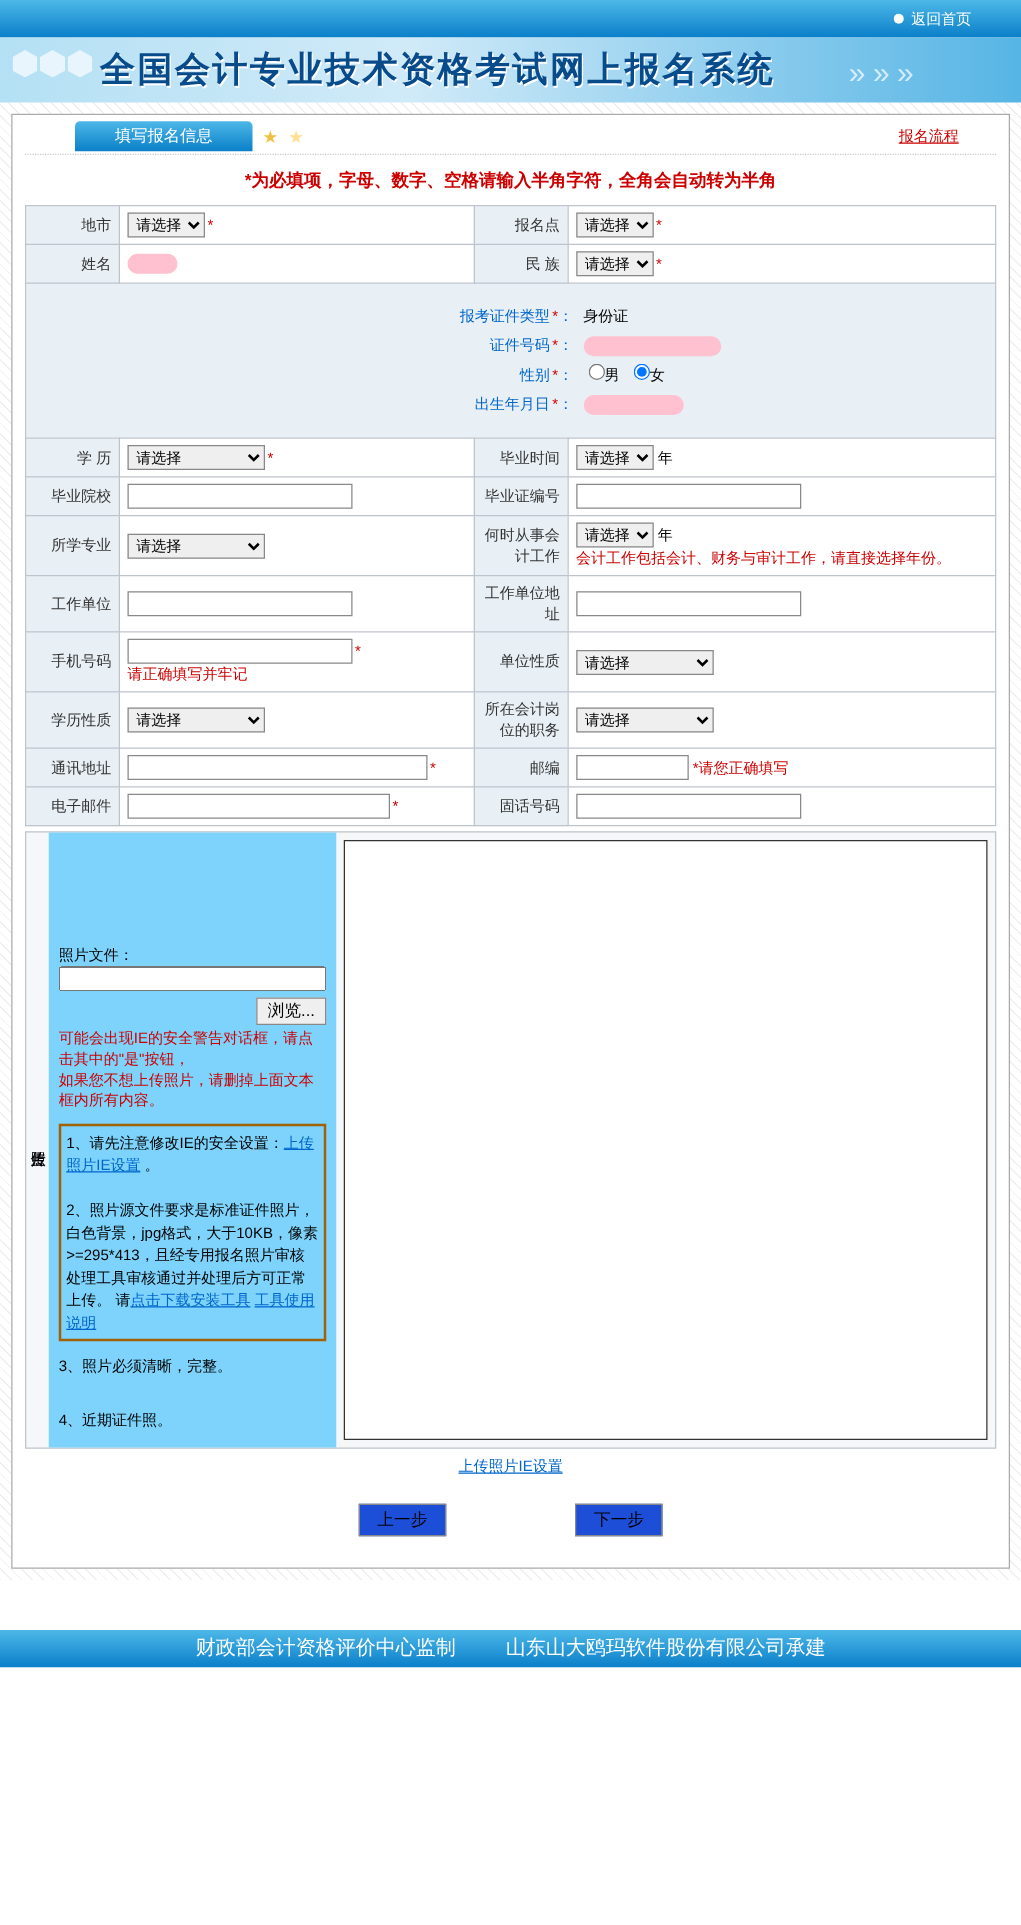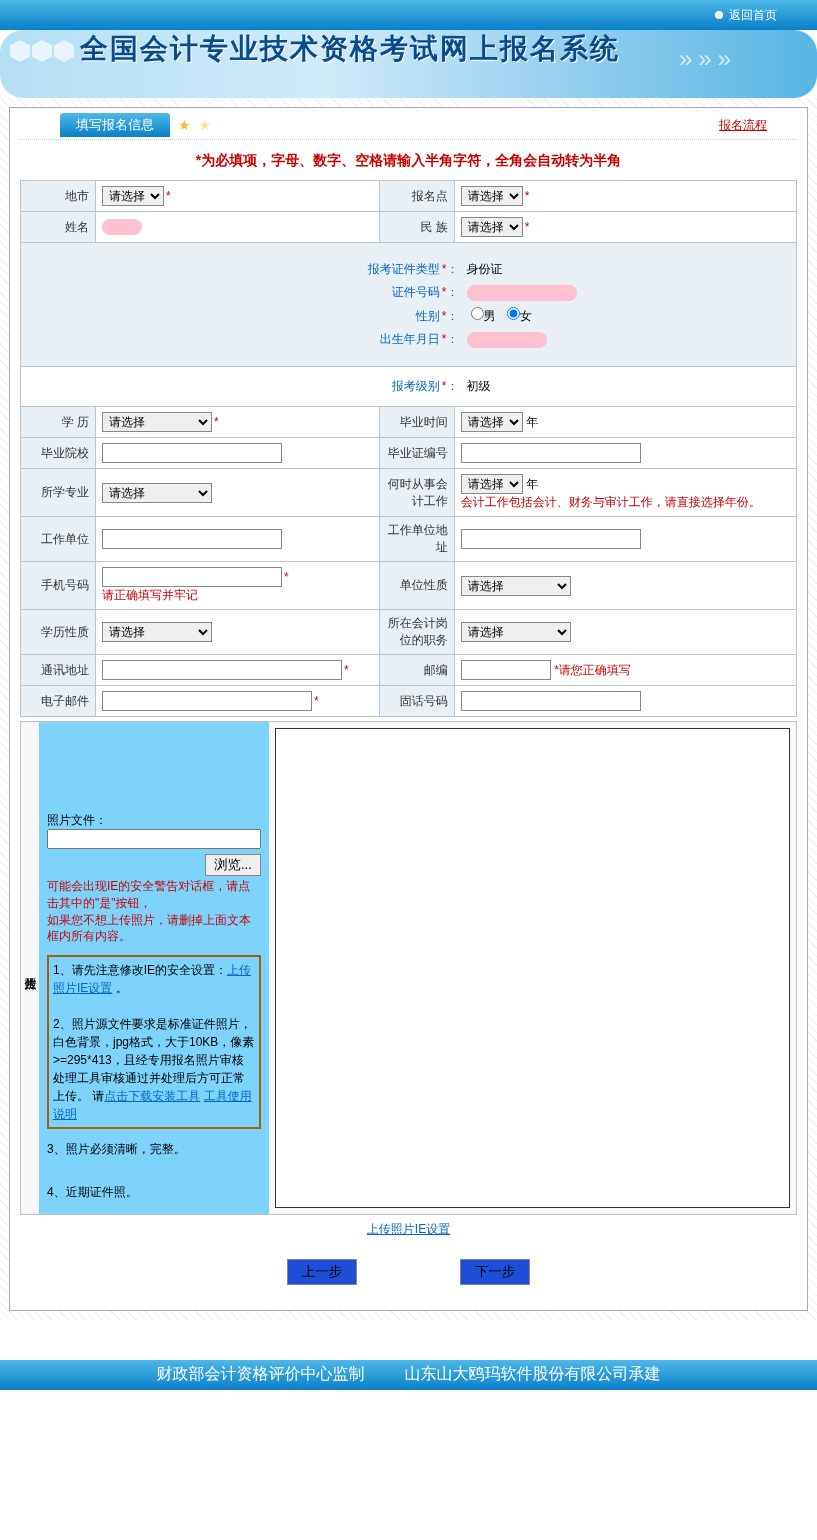--- a/index.html
+++ b/index.html
@@ -2,28 +2,28 @@
 <html><head>
 <meta charset="utf-8">
 <style>
 * { margin: 0; padding: 0; box-sizing: border-box; }
 body { font-family: "SimSun", "宋体", sans-serif; font-size: 12px; background: #fff; }
 .page { width: 817px; margin: 0 auto; position: relative; }
 .hatched-bg { background-image: repeating-linear-gradient(45deg, #f0f0f0 0, #f0f0f0 1px, #fff 1px, #fff 6px); }
 .header-bar { height: 30px; background: linear-gradient(to bottom, #4db8e8, #0a7fc9); color: #fff; display: flex; justify-content: flex-end; align-items: center; padding-right: 40px; }
 .header-bar a { color: #fff; text-decoration: none; }
 .header-bar-dot { display: inline-block; width: 8px; height: 8px; background: #fff; border-radius: 50%; margin-right: 6px; }
-.banner { height: 68px; background: linear-gradient(to right, #b4e0f4 0%, #d0eaf8 40%, #56b5e5 100%); position: relative; overflow: hidden; display: flex; align-items: flex-start; padding-left: 30px; border-radius: 23px; }
+.banner { height: 52px; background: linear-gradient(to right, #b4e0f4 0%, #d0eaf8 40%, #56b5e5 100%); position: relative; overflow: hidden; display: flex; align-items: center; padding-left: 30px; }
 .hex-deco { position: absolute; left: 10px; top: 10px; display: flex; }
 .hex { width: 20px; height: 22px; background: #e8f5fc; clip-path: polygon(50% 0, 100% 25%, 100% 75%, 50% 100%, 0 75%, 0 25%); margin-right: 2px; }
 .banner-title { font-size: 28px; font-weight: bold; color: #084b8a; font-family: "KaiTi", "楷体", serif; letter-spacing: 2px; margin-left: 50px; text-shadow: 1px 1px 0 #fff; }
 .arrow-deco { position: absolute; right: 80px; top: 15px; color: #fff; font-size: 24px; letter-spacing: 6px; opacity: .7; }
 .frame { background: #fff; border: 1px solid #aaa; margin: 8px; padding: 5px 10px 10px; }
 .tabs-row { display: flex; align-items: center; border-bottom: 1px dotted #ccc; padding-bottom: 2px; margin-bottom: 12px; }
-.tab-active { background: linear-gradient(to bottom, #4db8e8, #0a7fc9); color: #fff; padding: 3px 16px; border-radius: 4px 4px 0 0; margin-left: 40px; font-size: 13px; }
+.tab-active { background: linear-gradient(to bottom, #4db8e8, #0a7fc9); color: #fff; padding: 3px 32px; border-radius: 4px 4px 0 0; margin-left: 40px; font-size: 13px; }
 .star { color: #f0c040; margin-left: 8px; font-size: 14px; }
 .flow-link { margin-left: auto; margin-right: 30px; color: #c00; text-decoration: underline; cursor: pointer; }
 .instruction { text-align: center; color: #c00; font-weight: bold; font-size: 14px; margin: 10px 0; }
 .form-table { width: 100%; border-collapse: collapse; }
 .form-table td { border: 1px solid #bec4cc; padding: 5px 6px; vertical-align: middle; }
 .label-cell { background: #e8eff5; text-align: right; width: 75px; color: #333; }
 .data-cell { background: #fff; border-radius: 13px; }
 .wide-label { width: 75px; }
 .sel { border: 1px solid #888; padding: 1px 2px; font-size: 12px; }
 .req { color: #c00; margin-left: 2px; }
@@ -119,28 +119,20 @@
               </span>
                   </div>
               <div class="info-row">
                     <span class="info-label"><span>出生年月日</span><span class="req">*</span>：</span>
                     <span class="info-val"><span class="mask-pink mask-lg">xxxx</span></span>
                   </div>
             </div>
           </td>
         </tr>
         <tr>
-          <td colspan="4" class="level-block">
-            <div class="info-row">
-                  <span class="info-label" style="color:#0066cc;"><span>报考级别</span><span class="req">*</span>：</span>
-                  <span class="info-val">初级</span>
-                </div>
-          </td>
-        </tr>
-        <tr>
           <td class="label-cell">学 历</td>
           <td class="data-cell"><select class="sel" style="width:110px"><option>请选择</option></select><span class="req">*</span></td>
           <td class="label-cell">毕业时间</td>
           <td class="data-cell"><select class="sel"><option>请选择</option></select> <span>年</span></td>
         </tr>
         <tr>
           <td class="label-cell">毕业院校</td>
           <td class="data-cell"><input type="text" style=""></td>
           <td class="label-cell">毕业证编号</td>
           <td class="data-cell"><input type="text" style=""></td>

